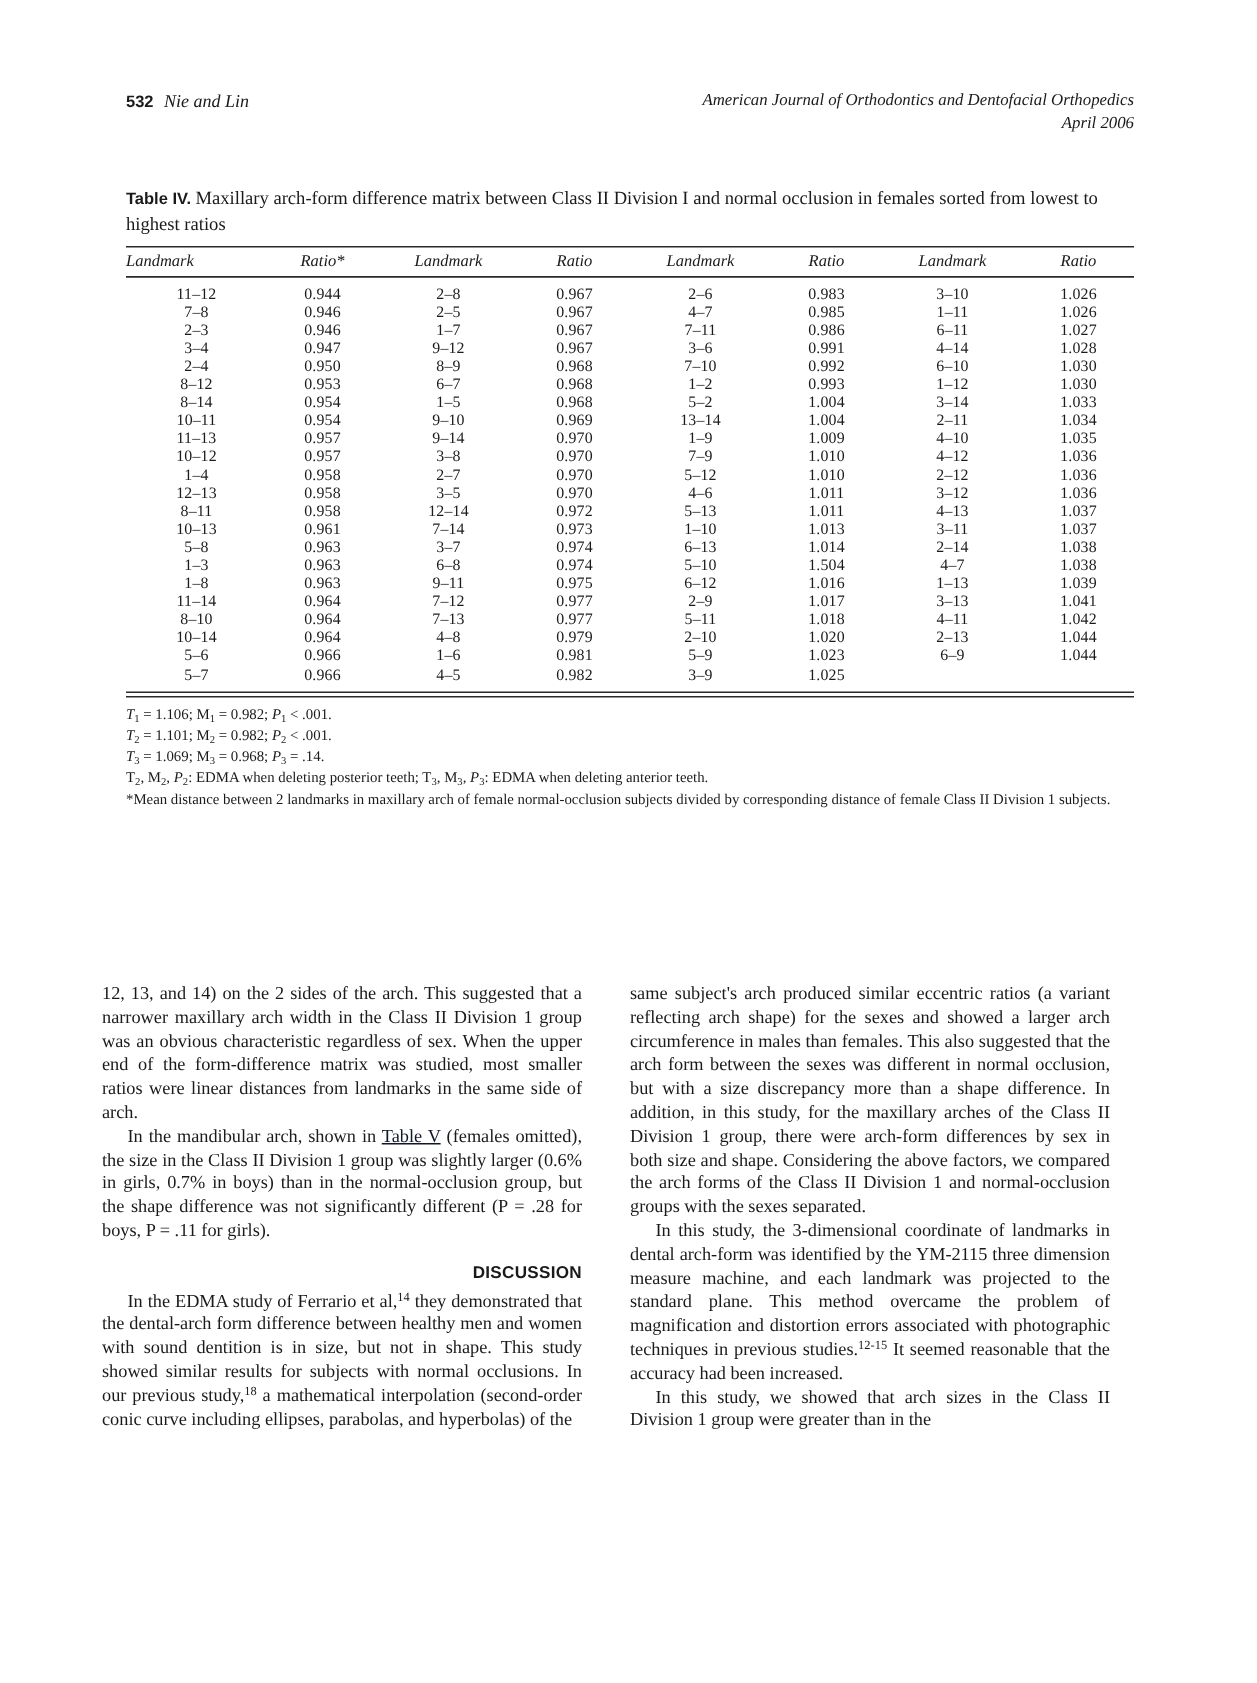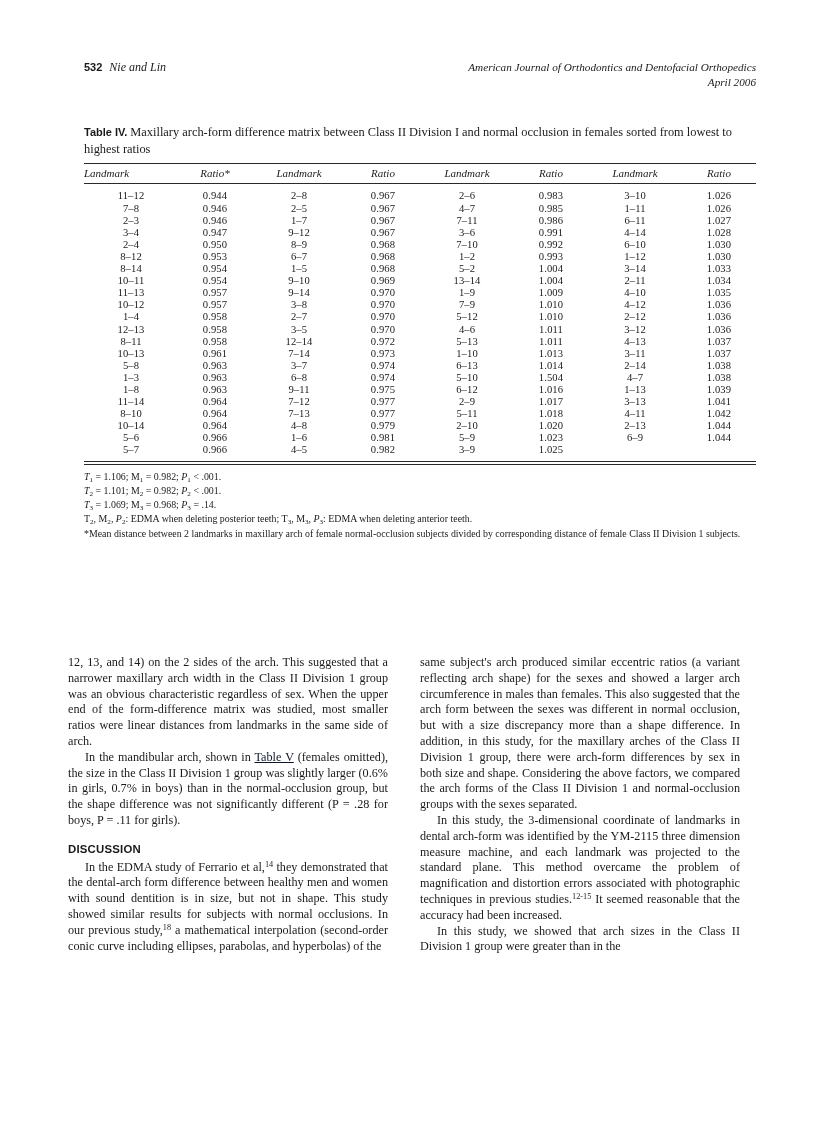--- a/index.html
+++ b/index.html
@@ -146,21 +146,21 @@
     margin: 0;
     text-indent: 17px;
   }
   .col p.noindent { text-indent: 0; }
   .col h3 {
     font-family: "Liberation Sans", sans-serif;
     font-size: 11.4px;
     font-weight: bold;
     letter-spacing: 0.2px;
     margin: 13px 0 3px 0;
-    text-align: left;
+    text-align: right;
   }
   .lnk { color: #0f172a; }
   .it { font-style: italic; }
 </style>
 </head>
 <body>
 
 <div class="page">
 
   <div class="runhead">

